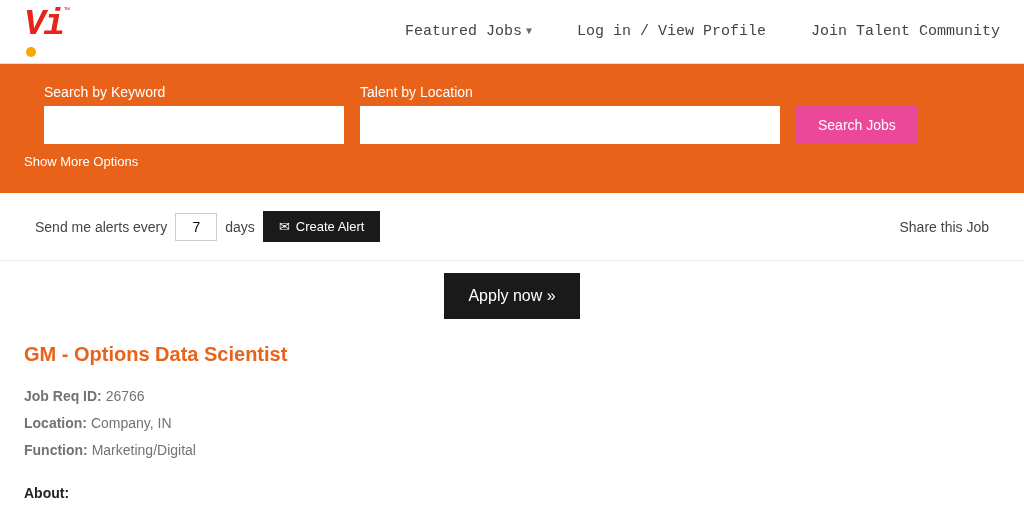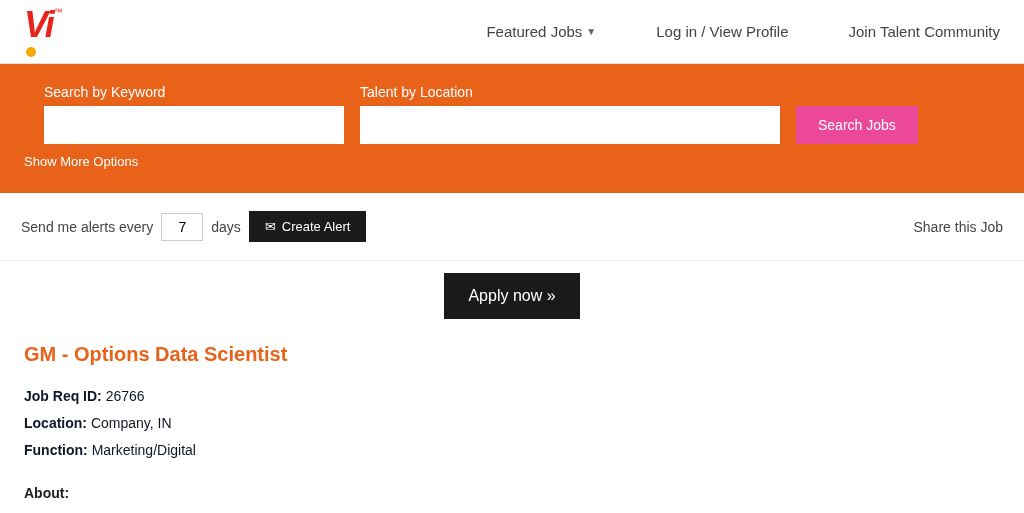--- a/index.html
+++ b/index.html
@@ -36,21 +36,22 @@
       width: 10px;
       height: 10px;
       background: #f5a800;
       border-radius: 50%;
       margin-top: 4px;
       margin-left: 2px;
     }
     .nav {
       display: flex;
       align-items: center;
-      gap: 60px;
+      gap: 45px;
+      font-family: Liberation Mono, monospace;
     }
     .nav-item {
       color: #444;
       font-size: 15px;
       cursor: pointer;
       display: flex;
       align-items: center;
       gap: 4px;
     }
     .dropdown-arrow {
@@ -106,21 +107,21 @@
       color: #fff;
       font-size: 13px;
       cursor: pointer;
     }
 
     
     .alert-bar {
       display: flex;
       align-items: center;
       justify-content: space-between;
-      padding: 18px 21px;
+      padding: 18px 35px;
       border-bottom: 1px solid #eee;
     }
     .alert-left {
       display: flex;
       align-items: center;
       gap: 8px;
       font-size: 14px;
       color: #444;
     }
     .alert-days-input {
@@ -170,21 +171,21 @@
       color: #e8621a;
       font-size: 20px;
       font-weight: 700;
       margin-bottom: 20px;
     }
     .job-meta {
       margin-bottom: 24px;
     }
     .job-meta-row {
       font-size: 14px;
-      color: #0f172a;
+      color: #737373;
       margin-bottom: 6px;
       line-height: 1.5;
     }
     .job-meta-row strong {
       font-weight: 700;
     }
     .about-section {
       margin-top: 16px;
     }
     .about-label {
@@ -197,21 +198,21 @@
       font-size: 14px;
       color: #333;
       line-height: 1.6;
     }
   </style>
 </head>
 <body>
 
 <div class="header">
   <div class="logo-container">
-    <div style="display:flex;flex-direction:column;align-items:flex-start;">
+    <div style="display:flex;flex-direction:column;align-items:flex-start;font-family:Liberation Mono, monospace;">
       <div style="display:flex;align-items:flex-start;">
         <span class="logo-vi">Vi</span>
         <span class="logo-tm">™</span>
       </div>
       <div class="logo-dot"></div>
     </div>
   </div>
 
   <nav class="nav">
     <div class="nav-item">

